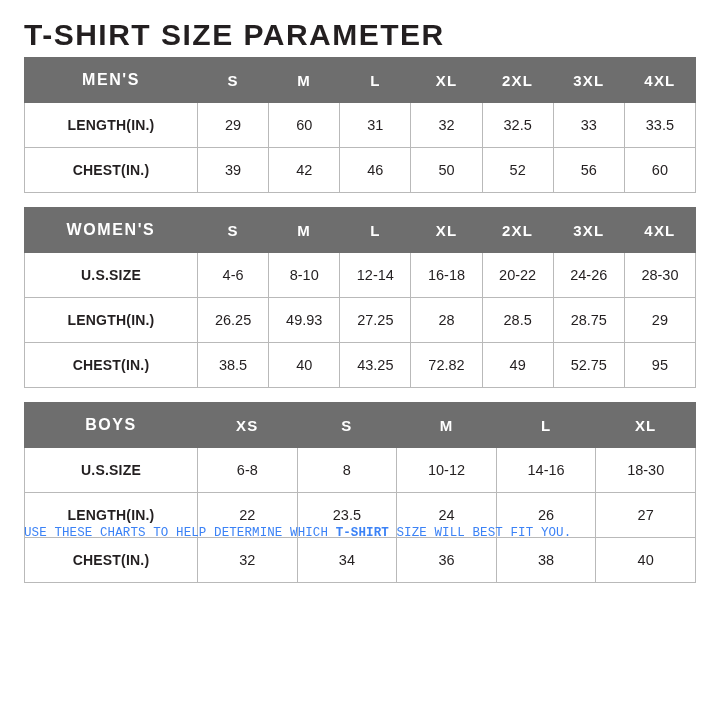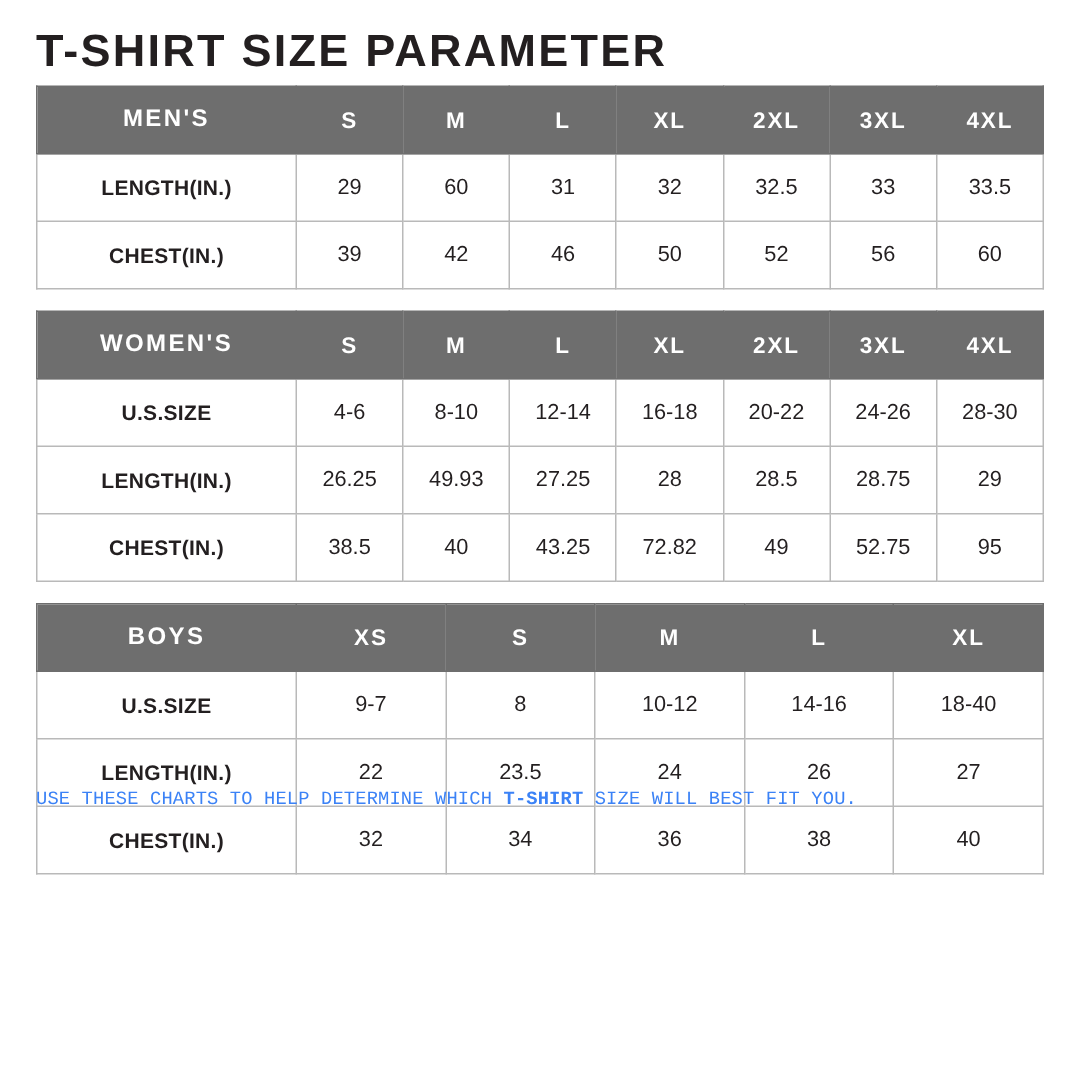--- a/index.html
+++ b/index.html
@@ -187,25 +187,25 @@
         <td>XS</td>
         <td>S</td>
         <td>M</td>
         <td>L</td>
         <td>XL</td>
       </tr>
     </thead>
     <tbody>
       <tr>
         <td class="row-label">U.S.SIZE</td>
-        <td>9-7</td>
+        <td>6-8</td>
         <td>8</td>
         <td>10-12</td>
         <td>14-16</td>
-        <td>18-40</td>
+        <td>18-30</td>
       </tr>
       <tr>
         <td class="row-label">LENGTH(IN.)</td>
         <td>22</td>
         <td>23.5</td>
         <td>24</td>
         <td>26</td>
         <td>27</td>
       </tr>
       <tr>

